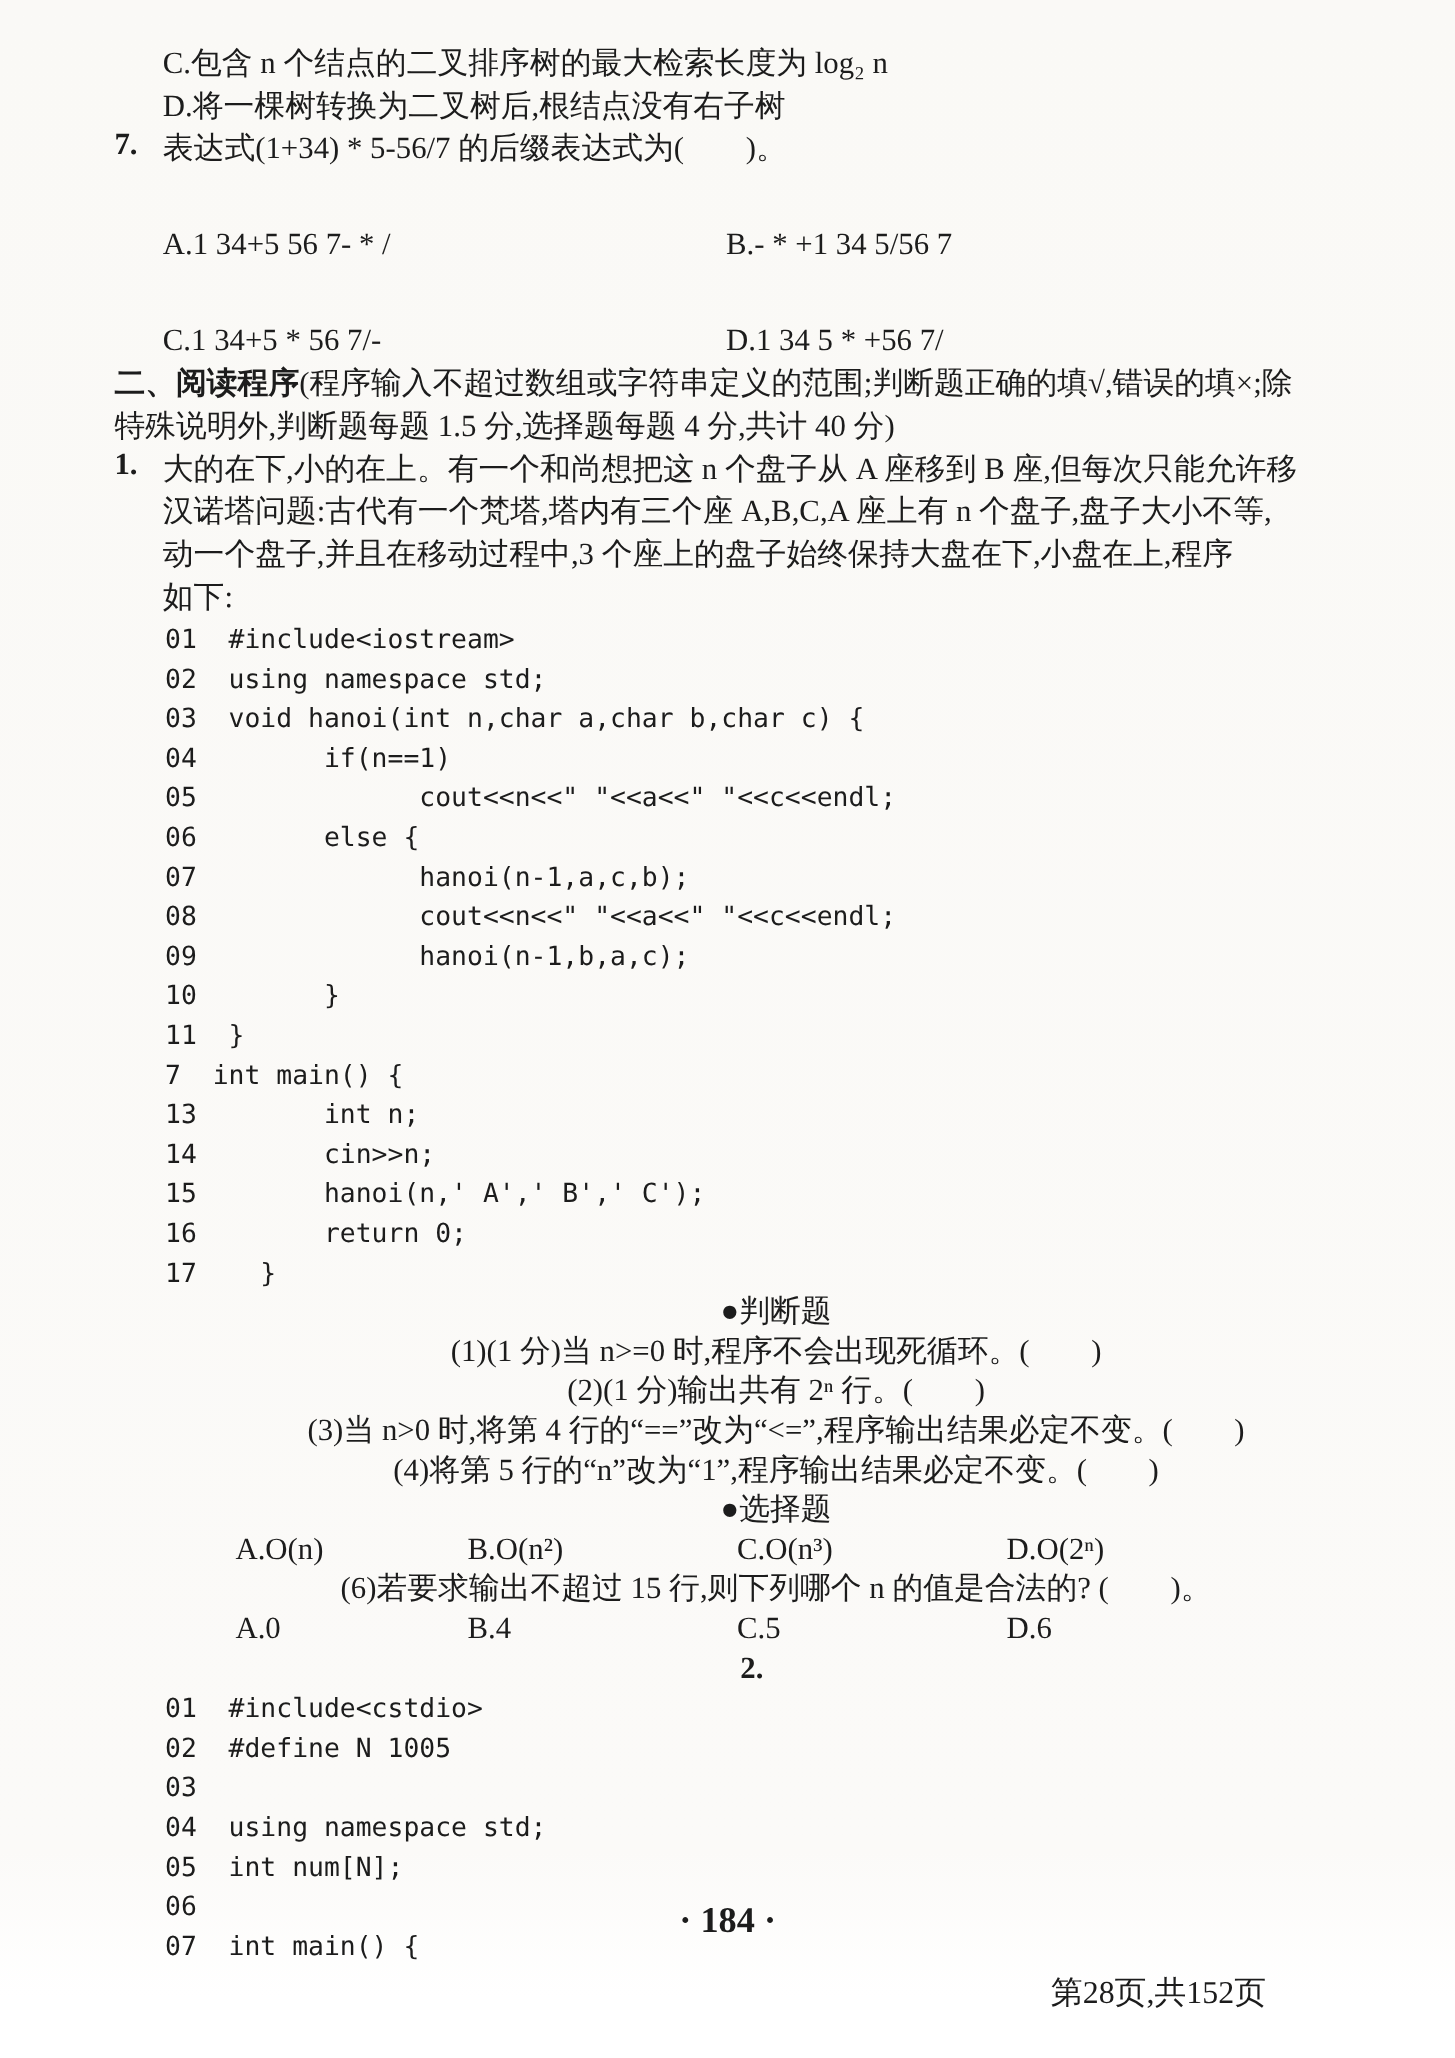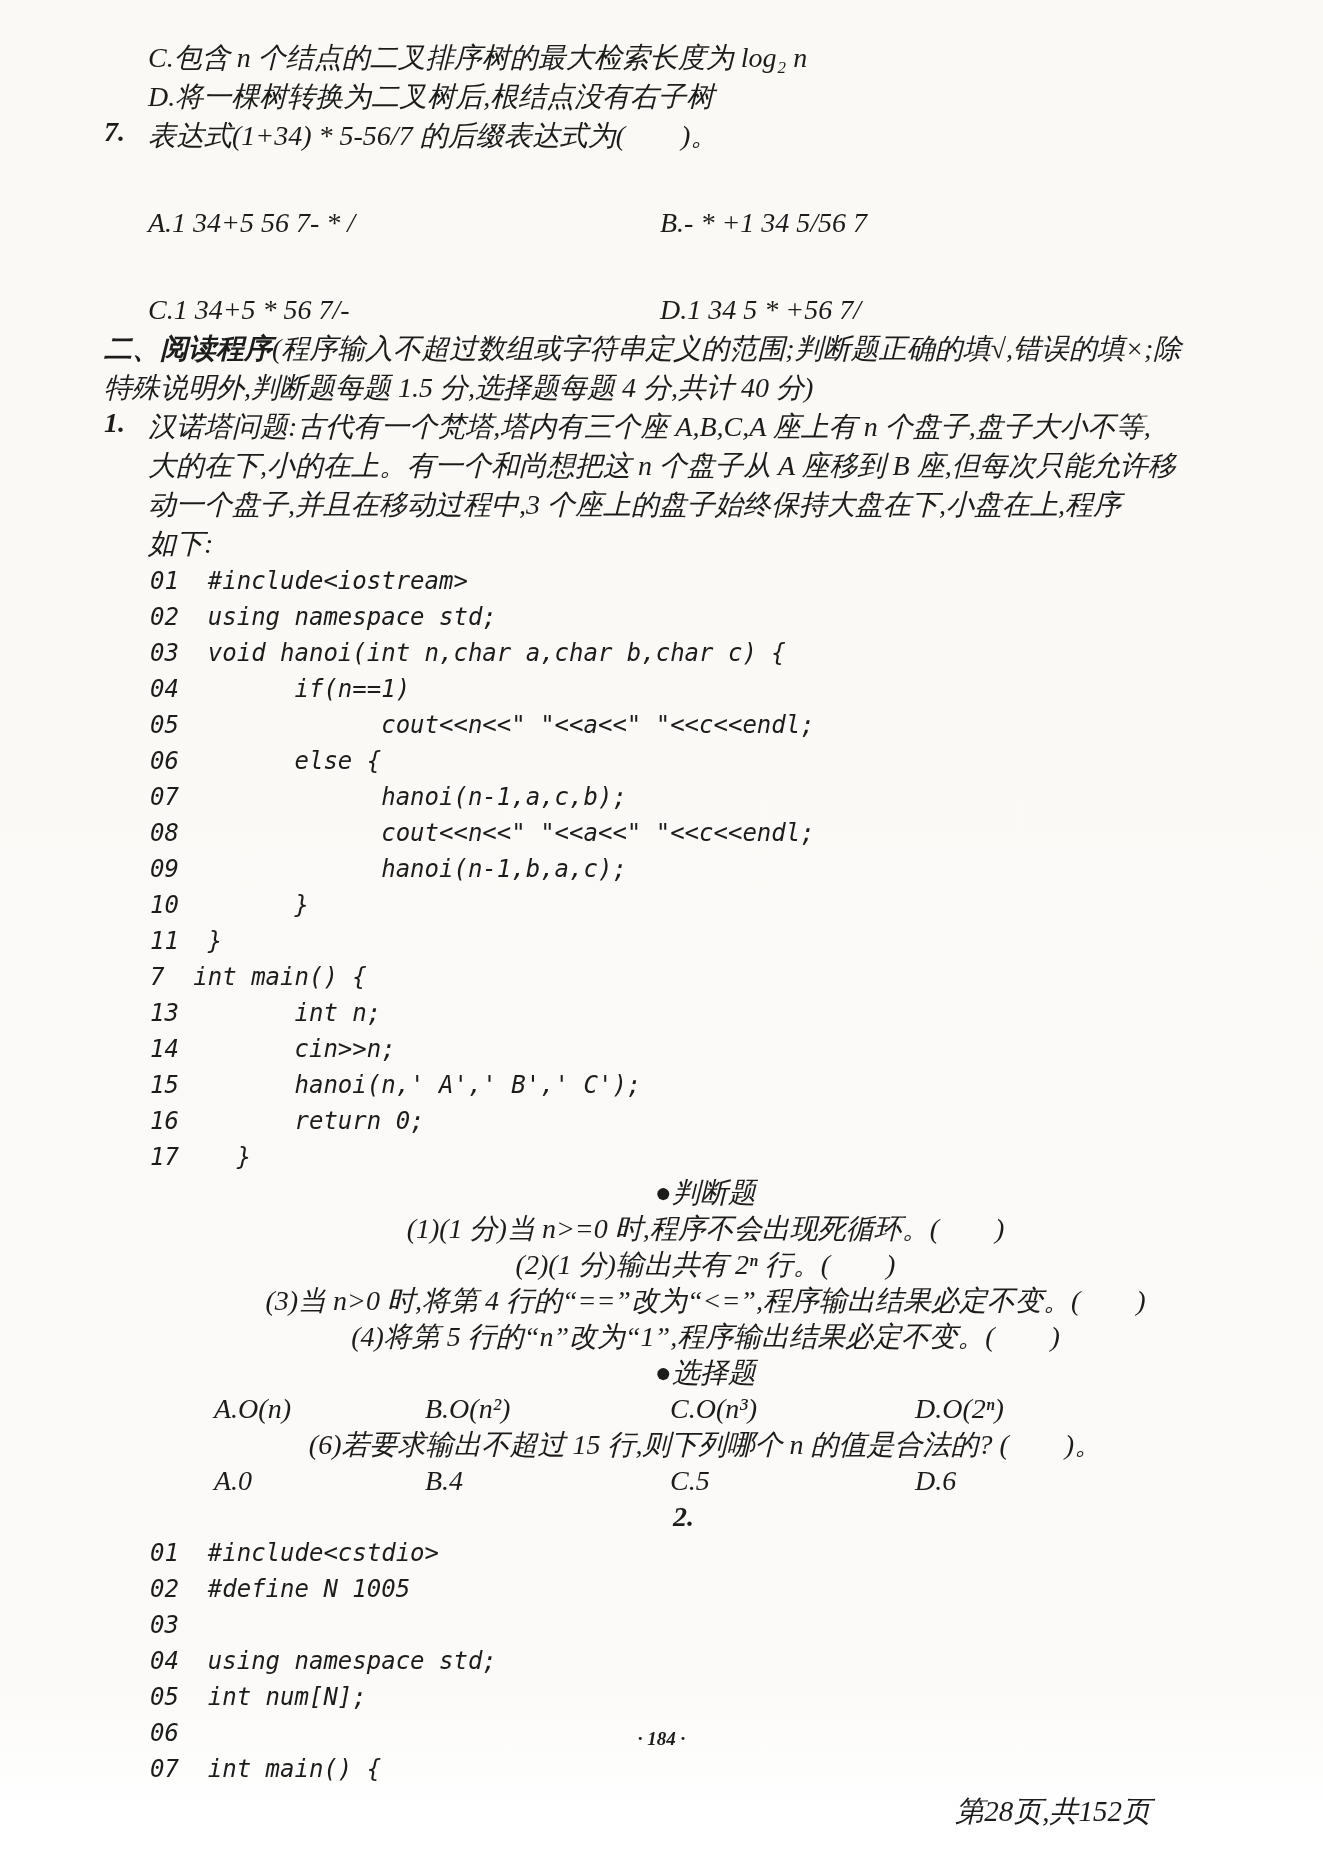--- a/index.html
+++ b/index.html
@@ -7,36 +7,35 @@
     position:relative;
     width:1323px; height:1871px;
     margin:0 auto;
     background:linear-gradient(180deg,#faf9f6 0%, #fbfaf8 90%, #ffffff 97%);
     box-sizing:border-box;
     padding:38px 60px 0 104px;
     font-family:"Liberation Serif", serif;
     font-size:28px;
     color:#1c1c1c;
     overflow:hidden;
-    font-style:italic;
   }
   .tline { white-space:pre; line-height:39px; height:39px; }
   .jline { white-space:pre; line-height:36px; height:36px;text-align:center; }
   .indent1 { padding-left:44px; }
   .bold { font-weight:bold; }
   .rel { position:relative; }
   .qnum { position:absolute; left:0; top:0; font-weight:bold; }
   .code-block { font-family:"DejaVu Sans Mono", monospace; font-size:24px; padding-left:46px; }
   .code-block div { white-space:pre; line-height:36px; height:36px; }
   .optrow { position:relative; height:36px; line-height:36px;text-align:right; }
   .optrow39 { position:relative; height:39px; line-height:39px;margin-top:48px; }
   .optrow span.opt, .optrow39 span.opt { position:absolute; top:0; white-space:pre; }
   .footer-center {
     position:absolute; left:0; right:0; top:1728px;
-    text-align:center; font-weight:bold; font-size:19px;
+    text-align:center; font-weight:bold; font-size:33px;
   }
   .footer-right {
     position:absolute; right:172px; top:1792px;
     font-size:29px;
   }
 </style>
 </head>
 <body>
 
 <div class="page">
@@ -60,22 +59,22 @@
   </div>
 
   <div>
     <div class="tline"><span class="bold">二、阅读程序</span><span>(程序输入不超过数组或字符串定义的范围;判断题正确的填√,错误的填×;除</span></div>
     <div class="tline">特殊说明外,判断题每题 1.5 分,选择题每题 4 分,共计 40 分)</div>
   </div>
 
   <div class="rel indent1">
     <span class="qnum">1.</span>
     <div>
+        <div class="tline">大的在下,小的在上。有一个和尚想把这 n 个盘子从 A 座移到 B 座,但每次只能允许移</div>
         <div class="tline">汉诺塔问题:古代有一个梵塔,塔内有三个座 A,B,C,A 座上有 n 个盘子,盘子大小不等,</div>
-        <div class="tline">大的在下,小的在上。有一个和尚想把这 n 个盘子从 A 座移到 B 座,但每次只能允许移</div>
         <div class="tline">动一个盘子,并且在移动过程中,3 个座上的盘子始终保持大盘在下,小盘在上,程序</div>
         <div class="tline">如下:</div>
       </div>
   </div>
 
   <div class="code-block">
       <div>01  #include&lt;iostream&gt;</div>
       <div>02  using namespace std;</div>
       <div>03  void hanoi(int n,char a,char b,char c) {</div>
       <div>04        if(n==1)</div>

